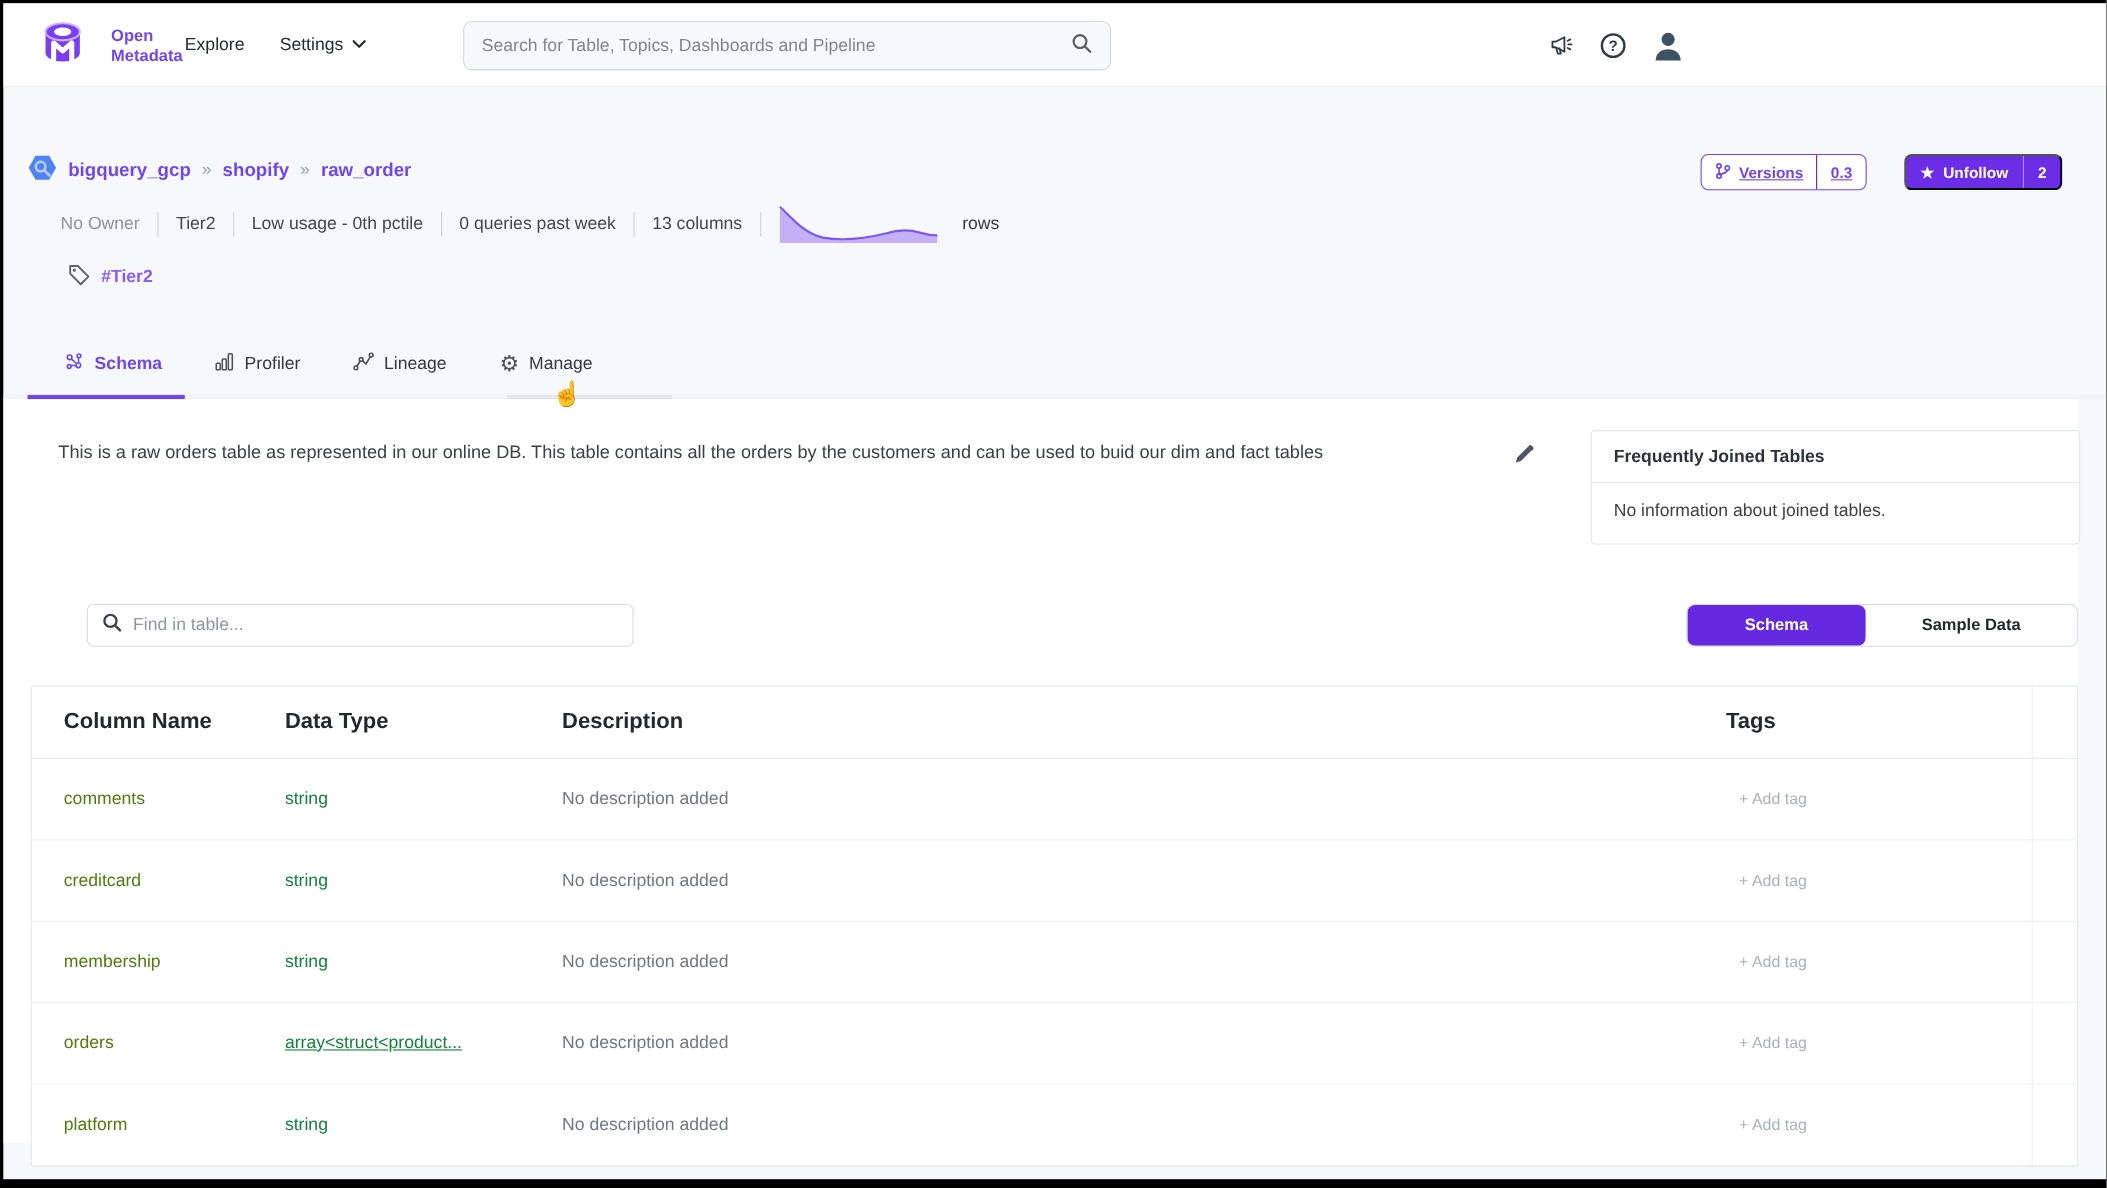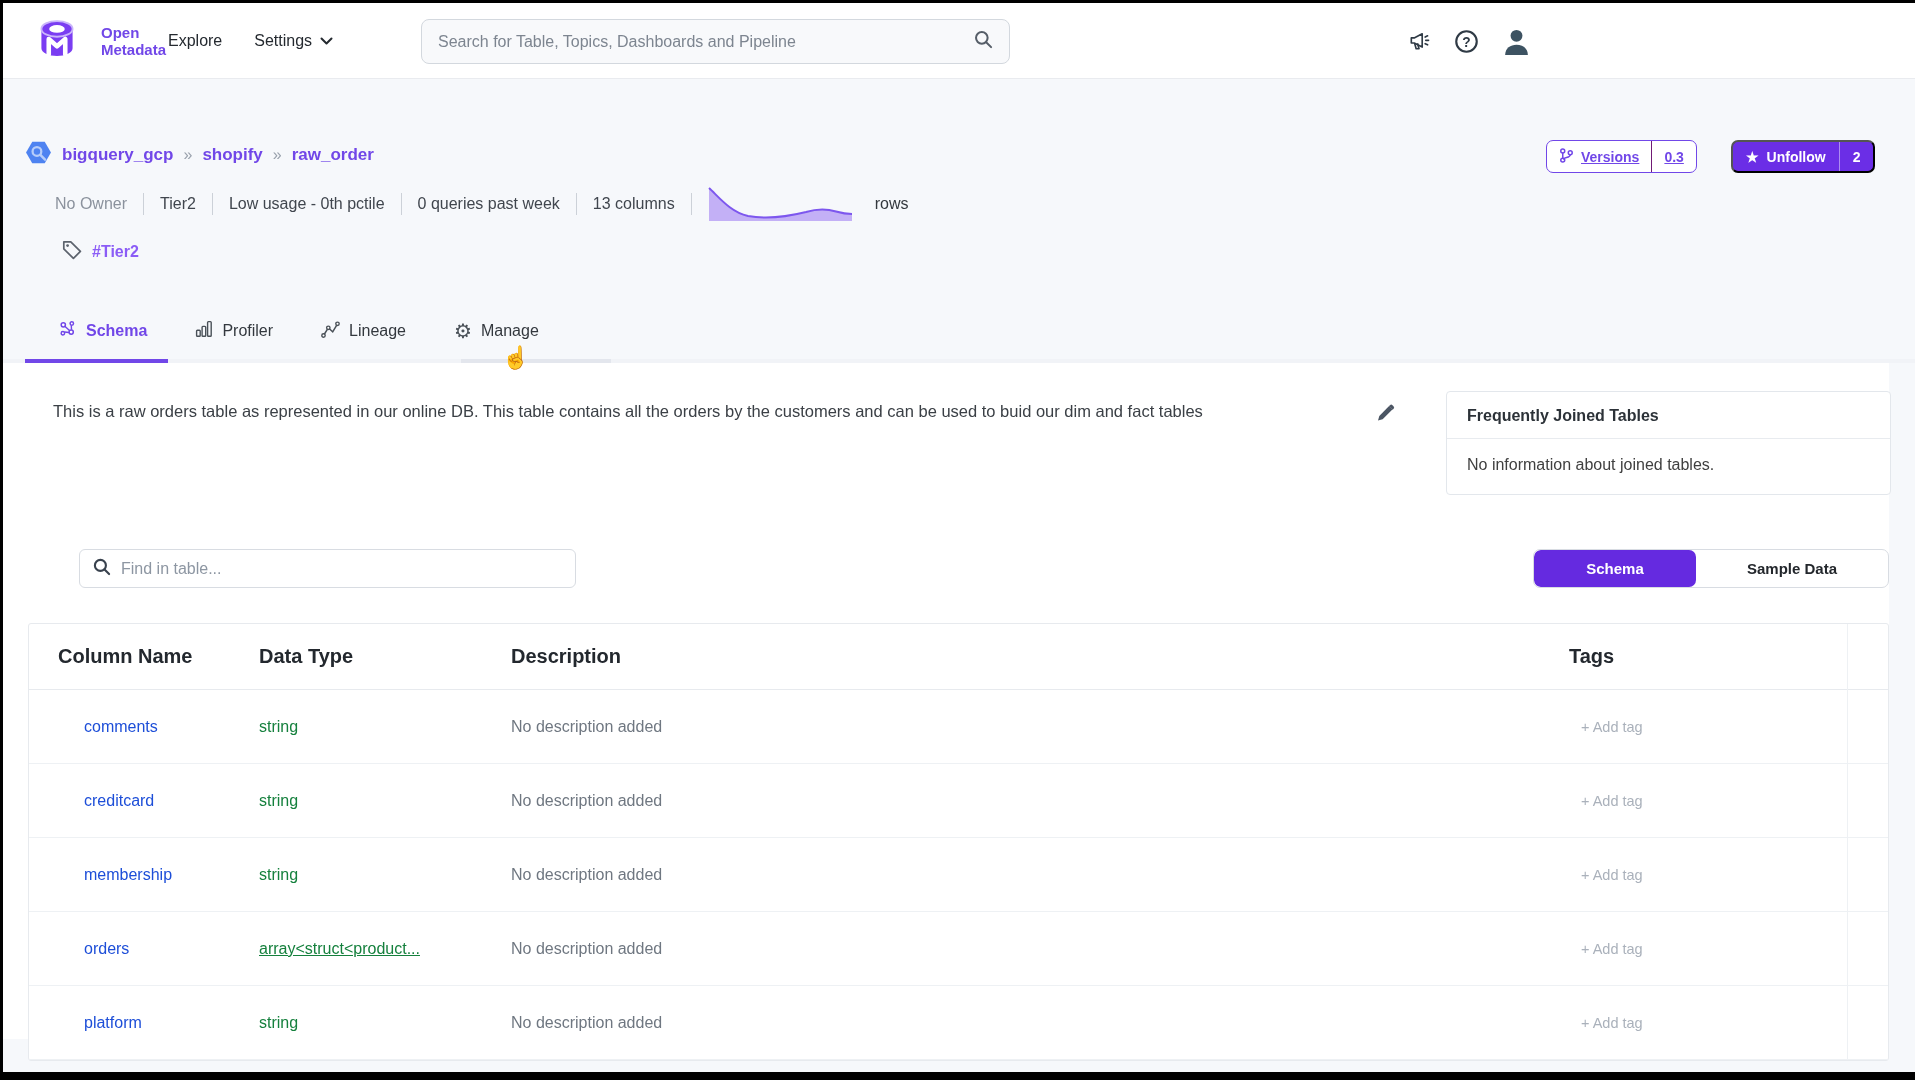--- a/index.html
+++ b/index.html
@@ -64,21 +64,21 @@
   .view-toggle { position: absolute; left: 1530px; top: 186px; width: 356px; height: 39px; border: 1px solid #d8dce2; border-radius: 7px; background: #fff; display: flex; overflow: hidden; }
   .view-toggle .vseg { display: flex; align-items: center; justify-content: center; font-size: 15px; font-weight: bold; cursor: pointer; }
   .view-toggle .vseg.on { width: 162px; background: #652ae0; color: #fff; border-radius: 7px; }
   .view-toggle .vseg.off { flex: 1; color: #23272c; }
 
   
   .cols-table { position: absolute; left: 25px; top: 260px; width: 1861px; border: 1px solid #e7eaee; border-radius: 3px; background: #fff; }
   .t-grid { display: grid; grid-template-columns: 201px 252px 1058px 1fr; align-items: center; padding-left: 29px; }
   .t-head { height: 66px; border-bottom: 1px solid #e7eaee; font-size: 20px; font-weight: bold; color: #23282e; }
   .t-row { height: 74px; border-bottom: 1px solid #eef1f4; font-size: 16px; }
-  .c-name { color: #1d4ed8; margin-left: 26px; }
+  .c-name { color: #4d7c0f; }
   .c-type { color: #15803d; }
   .c-type.link { text-decoration: underline; cursor: pointer; }
   .c-desc { color: #6f7781; }
   .c-tag { color: #aab1bb; font-size: 14.5px; padding-left: 12px; cursor: pointer; }
   .t-vline { position: absolute; left: 1818px; top: 0; bottom: 0; width: 1px; background: #eef1f4; }
 </style>
 </head>
 <body>
 
 <div class="frame">

